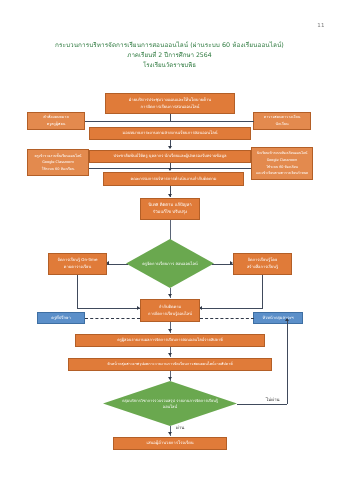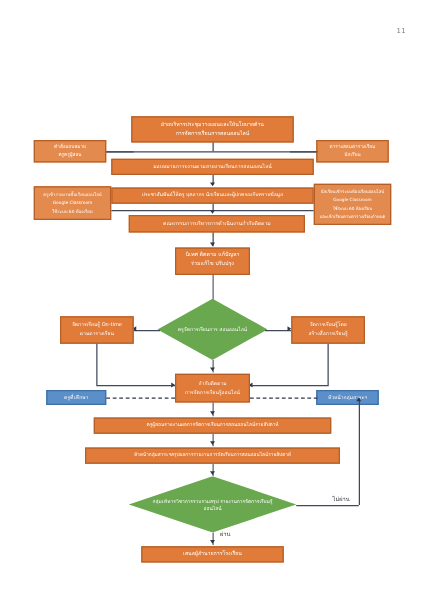--- a/index.html
+++ b/index.html
@@ -144,20 +144,25 @@
     white-space: nowrap;
   }
 </style>
 </head>
 <body>
 
 <div id="page">
 
   <div class="page-number">11</div>
 
+  <div class="title-block">
+    <div class="title-line-1">กระบวนการบริหารจัดการเรียนการสอนออนไลน์ (ผ่านระบบ 60 ห้องเรียนออนไลน์)</div>
+    <div class="title-line-2">ภาคเรียนที่ 2 ปีการศึกษา 2564</div>
+    <div class="title-line-3">โรงเรียนวัดราชบพิธ</div>
+  </div>
 
   <div class="node orange" style="left:105px; top:93px; width:130px; height:21px; font-size:4.2px;">
     <span class="lines">
       <span class="ln">ฝ่ายบริหารประชุมวางแผนและให้นโยบายด้าน</span>
       <span class="ln">การจัดการเรียนการสอนออนไลน์</span>
     </span>
   </div>
 
   <div class="line line-h" style="left:62px; top:121px; width:215px;"></div>
   <div class="line line-v" style="left:169.6px; top:114px; height:7px;"></div>

